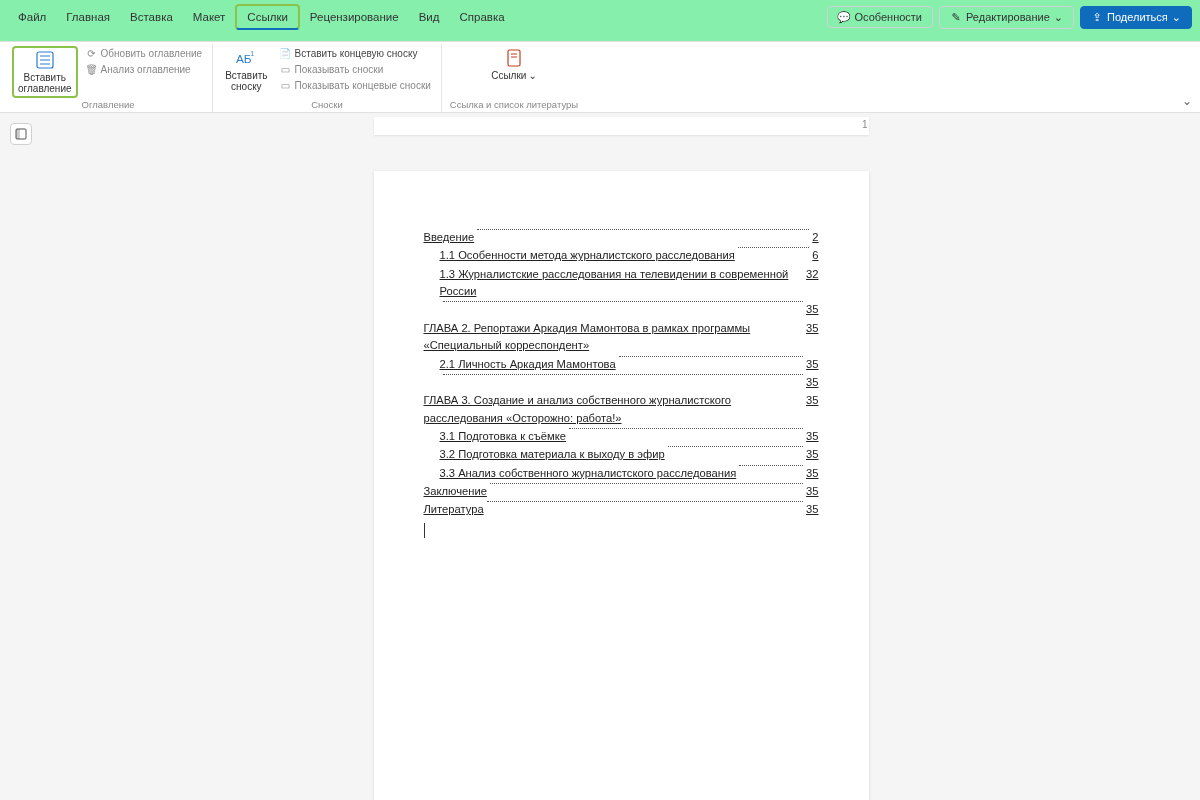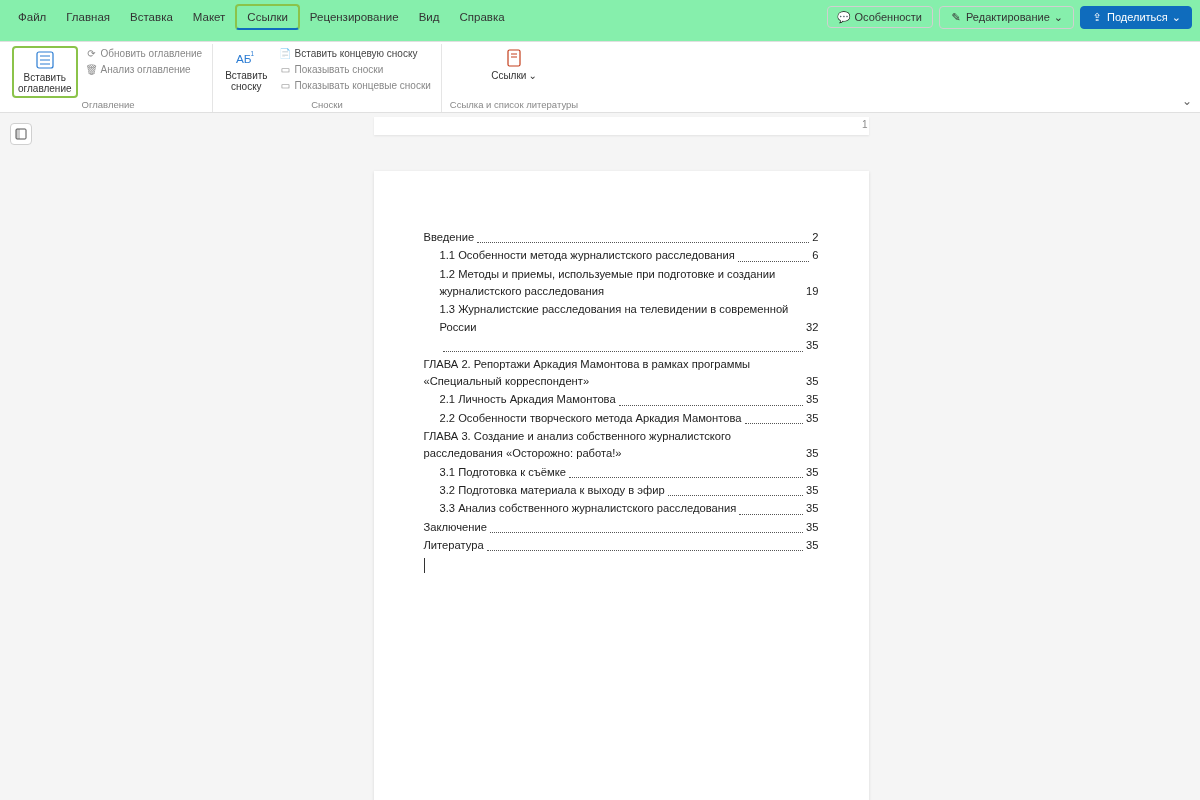--- a/index.html
+++ b/index.html
@@ -28,21 +28,21 @@
 
 .collapse-chev { position:absolute; right:8px; bottom:4px; color:#666; cursor:pointer; font-size:12px;}
 
 .workspace { background:#f5f5f5; min-height:720px; display:flex; position:relative; }
 .nav-btn { background:#fff; border:1px solid #d0d0d0; width:22px; height:22px; border-radius:4px; display:flex; align-items:center; justify-content:center; margin:10px; cursor:pointer;}
 .page-col { flex:1; display:flex; flex-direction:column; align-items:center; }
 .page-top { width:495px; height:18px; background:#fff; margin-top:4px; box-shadow:0 1px 2px rgba(0,0,0,0.08);}
 .pg-num { position:absolute; left:862px; top:6px; color:#8a8a8a; font-size:10px;}
 .page { width:495px; min-height:680px; background:#fff; margin-top:36px; box-shadow:0 1px 3px rgba(0,0,0,0.12); padding:58px 50px 40px 50px;}
 
-.toc-row { display:flex; align-items:flex-end; font-size:11.2px; color:#222; line-height:1.55; margin-bottom:1px;}
+.toc-row { display:flex; align-items:flex-start; font-size:11.2px; color:#222; line-height:1.55; margin-bottom:1px;text-decoration:underline;}
 .toc-row.indent { padding-left:16px; }
 .toc-title { }
 .toc-dots { flex:1; border-bottom:1px dotted #555; margin:0 3px 3px 3px; }
 .toc-page { }
 .cursor { height:15px; border-left:1px solid #333; margin-top:4px; }
 
 </style>
 </head>
 <body>
 
@@ -173,45 +173,39 @@
             <span class="toc-title">Введение</span>
             <span class="toc-dots"></span>
             <span class="toc-page">2</span>
           </div>
           <div class="toc-row indent">
             <span class="toc-title">1.1 Особенности метода журналистского расследования</span>
             <span class="toc-dots"></span>
             <span class="toc-page">6</span>
           </div>
           <div class="toc-row indent">
-            <span class="toc-title">1.2 Методы и приемы, используемые при подготовке и создании журналистского расследования</span>
-            <span class="toc-dots"></span>
-            <span class="toc-page">19</span>
-          </div>
-          <div class="toc-row indent">
             <span class="toc-title">1.3 Журналистские расследования на телевидении в современной России</span>
             <span class="toc-dots"></span>
             <span class="toc-page">32</span>
           </div>
           <div class="toc-row indent">
             <span class="toc-dots"></span>
             <span class="toc-page">35</span>
           </div>
           <div class="toc-row">
             <span class="toc-title">ГЛАВА 2.  Репортажи Аркадия Мамонтова в рамках программы «Специальный корреспондент»</span>
             <span class="toc-dots"></span>
             <span class="toc-page">35</span>
           </div>
           <div class="toc-row indent">
             <span class="toc-title">2.1 Личность Аркадия Мамонтова</span>
             <span class="toc-dots"></span>
             <span class="toc-page">35</span>
           </div>
           <div class="toc-row indent">
-            <span class="toc-title">2.2 Особенности творческого метода Аркадия Мамонтова</span>
             <span class="toc-dots"></span>
             <span class="toc-page">35</span>
           </div>
           <div class="toc-row">
             <span class="toc-title">ГЛАВА 3.  Создание и анализ собственного журналистского расследования «Осторожно: работа!»</span>
             <span class="toc-dots"></span>
             <span class="toc-page">35</span>
           </div>
           <div class="toc-row indent">
             <span class="toc-title">3.1 Подготовка к съёмке</span>

